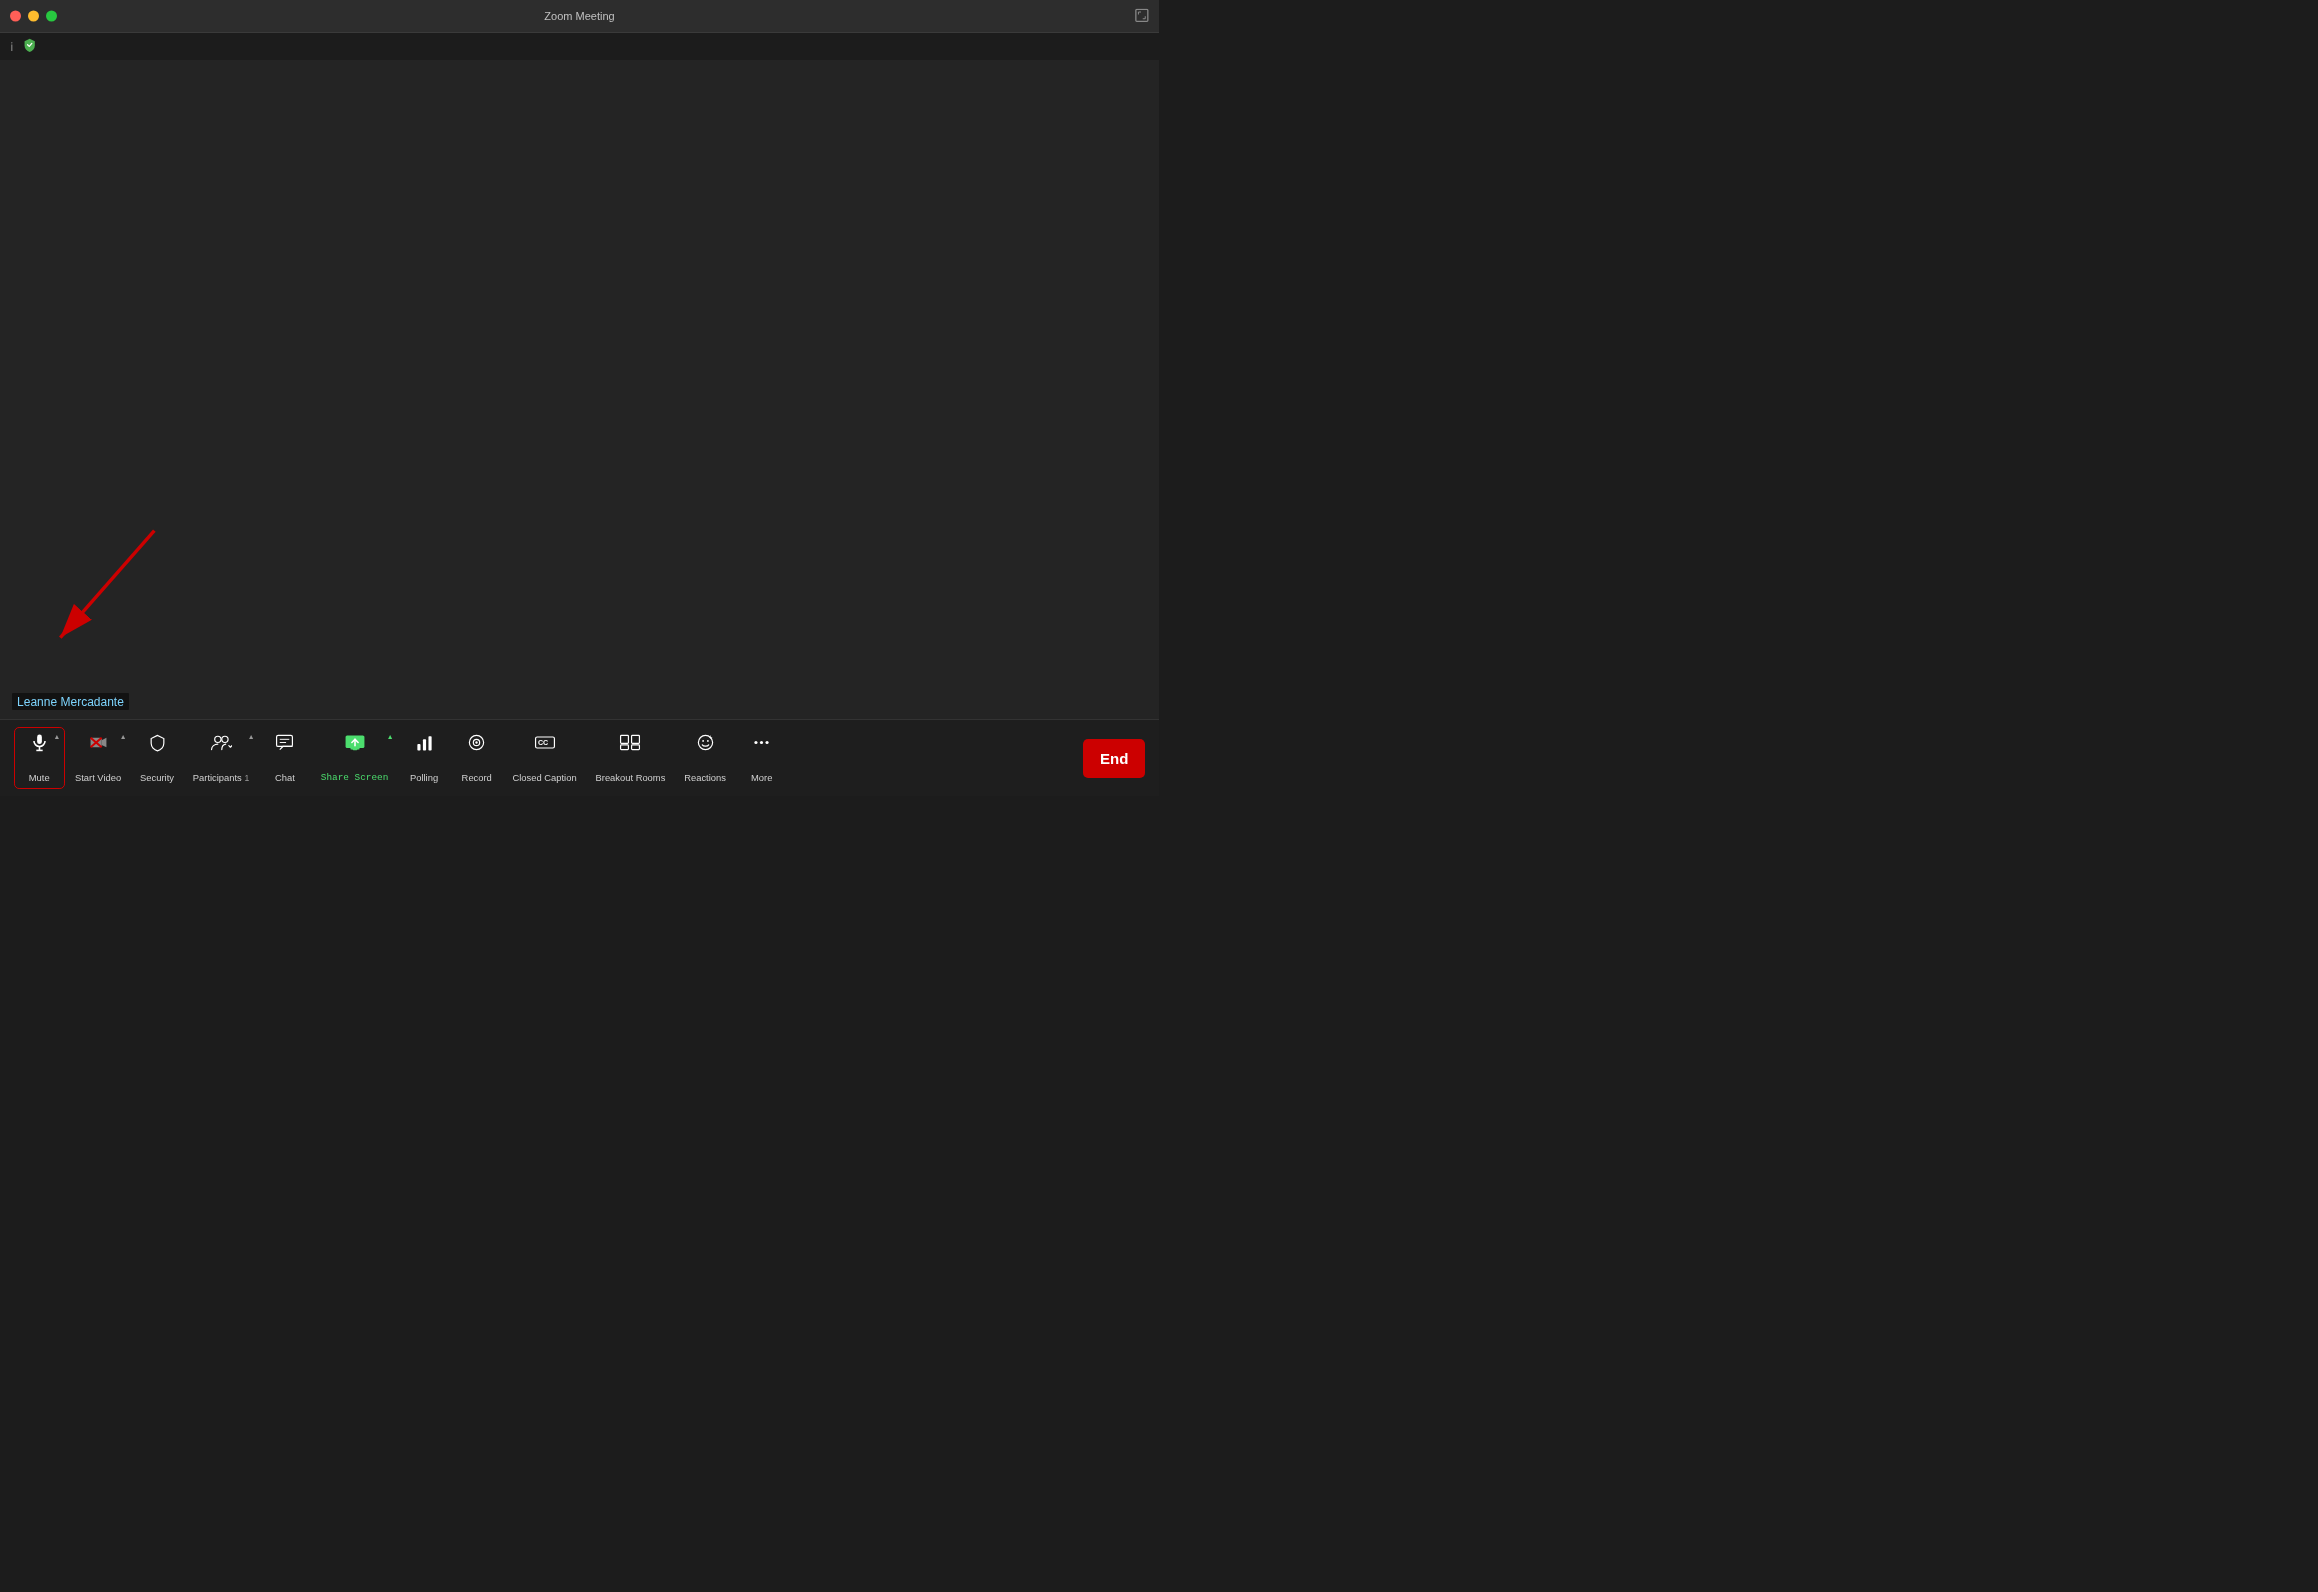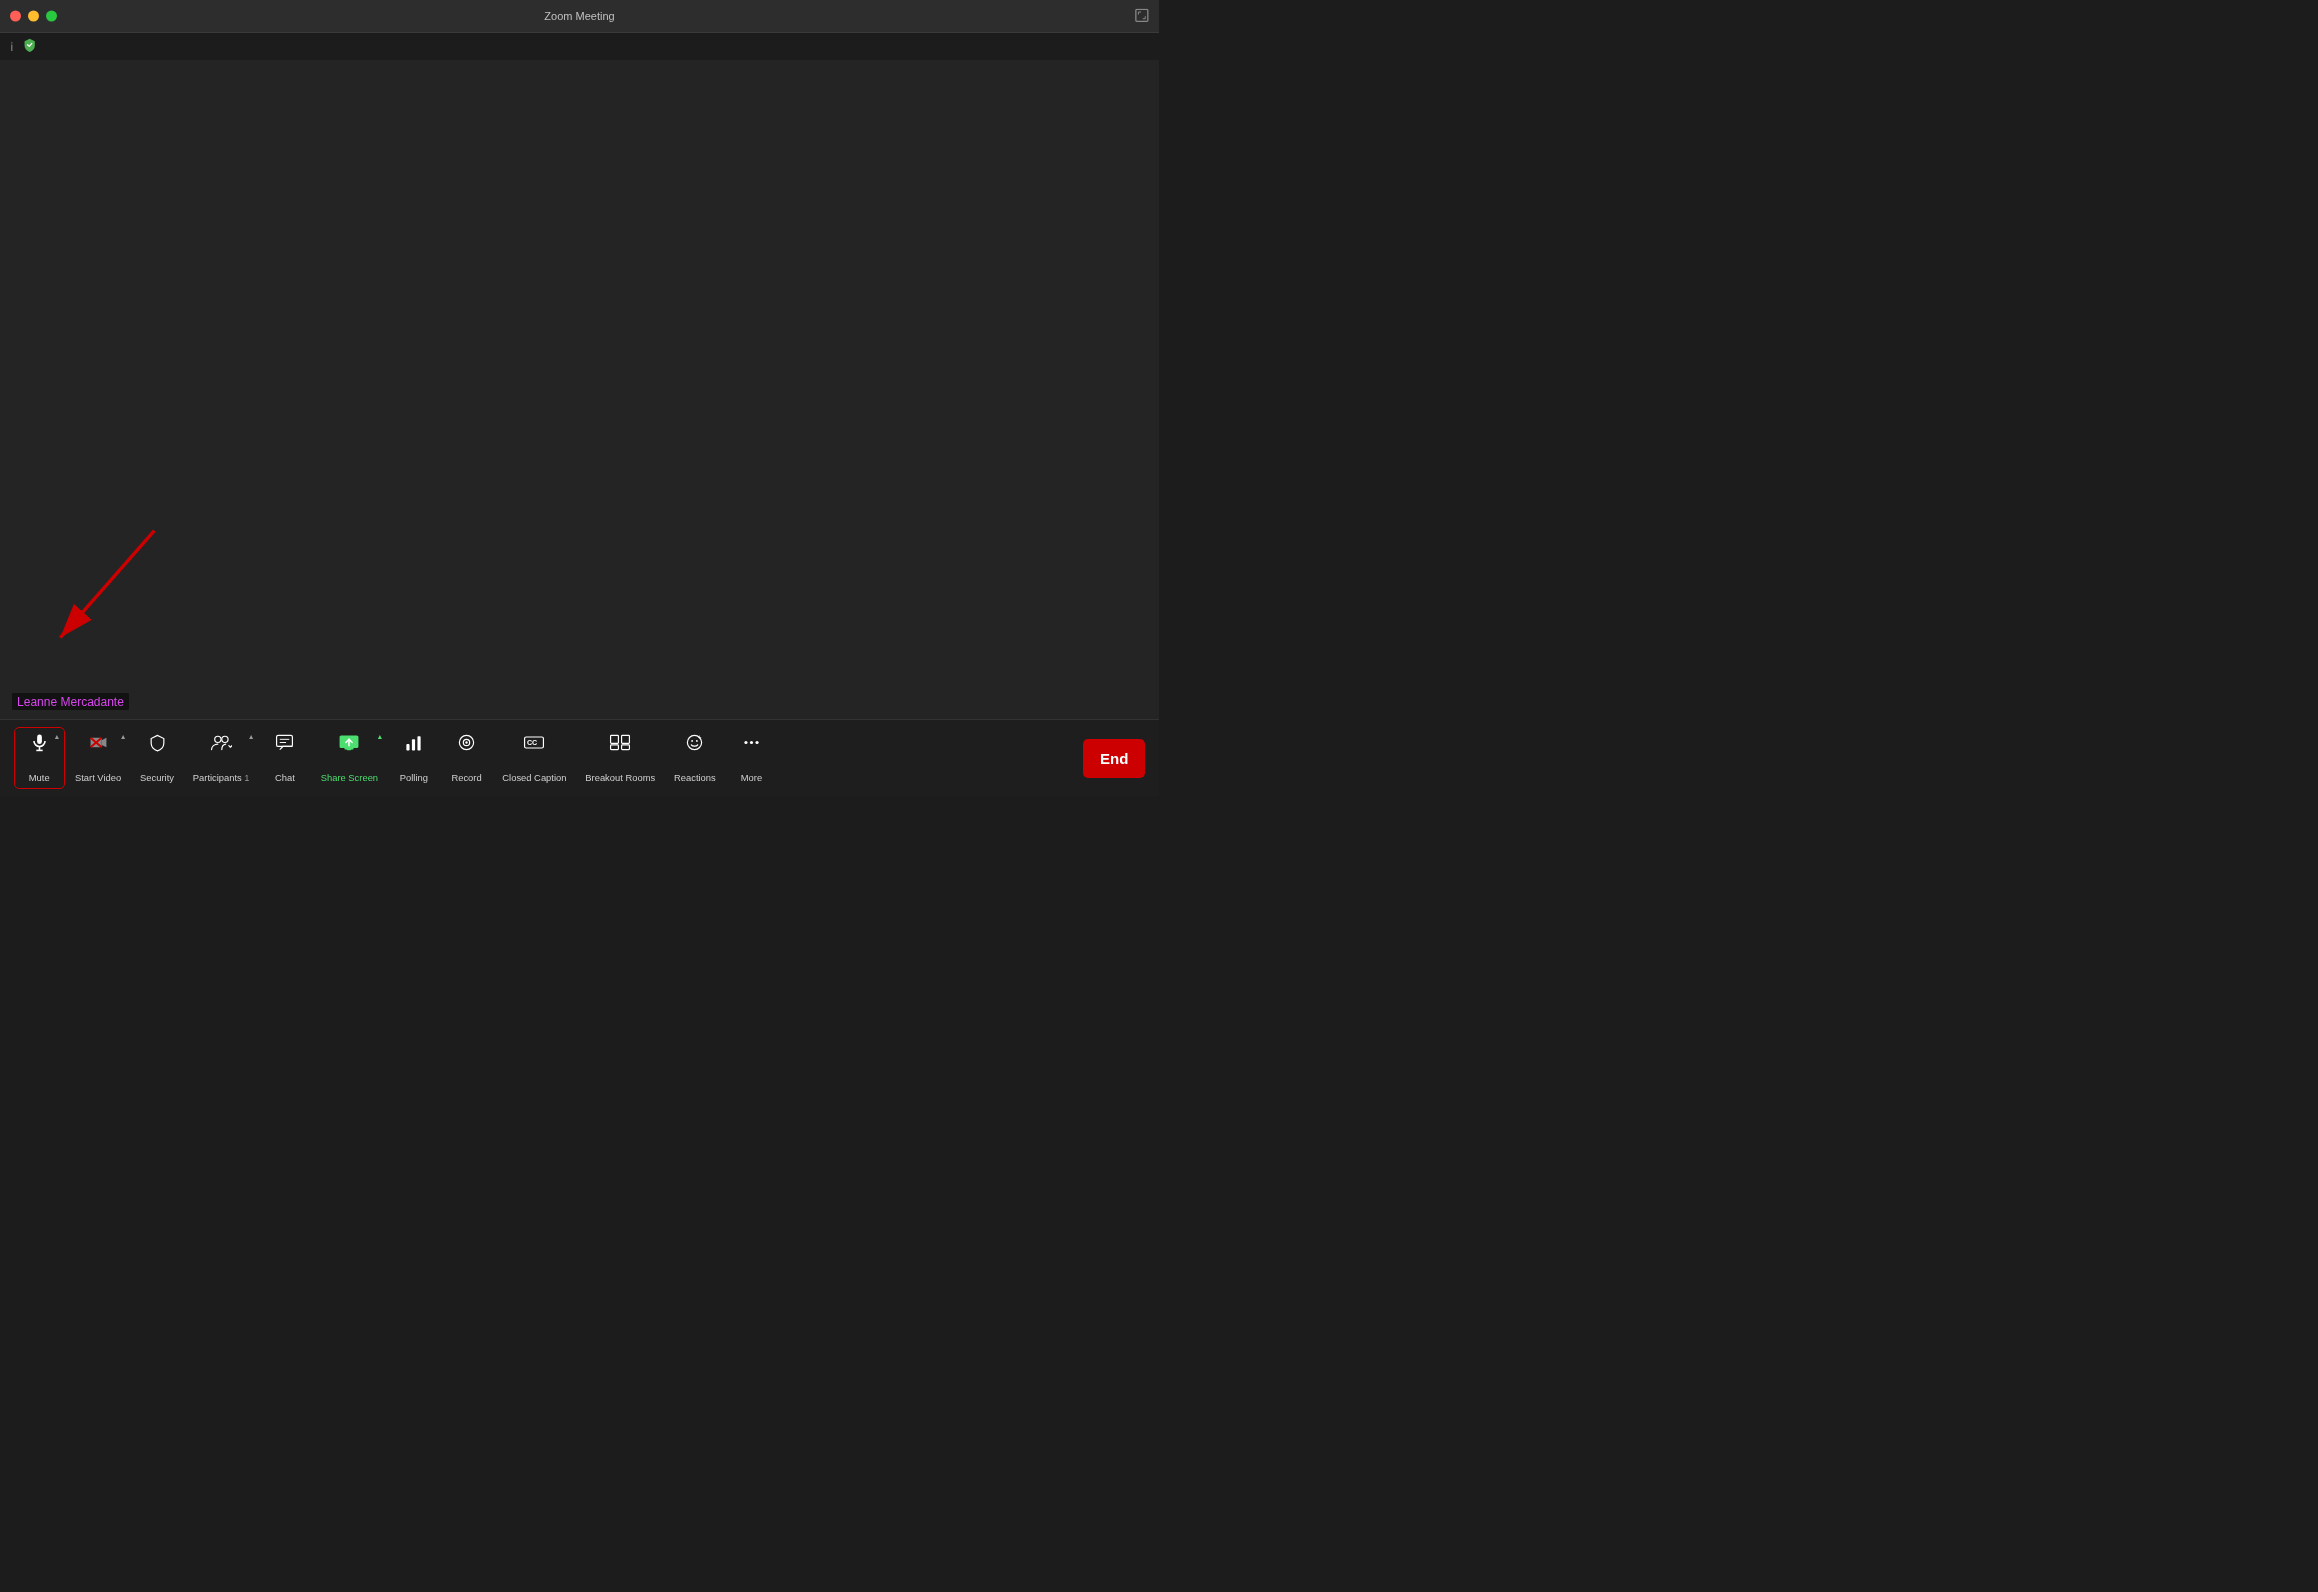--- a/index.html
+++ b/index.html
@@ -94,21 +94,21 @@
       width: 100%;
       height: calc(100% - 32.5px - 27px - 77px);
       background: #242424;
       position: relative;
       display: flex;
       align-items: flex-end;
       padding: 8.6px 12px;
     }
 
     .participant-name {
-      color: #d946ef;
+      color: #7dd3fc;
       font-size: 12px;
       font-weight: 500;
       background: rgba(0,0,0,0.5);
       padding: 1.7px 5.1px;
       border-radius: 1px;
     }
 
     .tool-btn {
       display: flex;
       flex-direction: column;
@@ -138,20 +138,21 @@
     }
 
     .tool-btn .label {
       font-size: 9.4px;
       color: #d0d0d0;
       white-space: nowrap;
     }
 
     .tool-btn .label.green {
       color: #4cde6e;
+      font-family: Liberation Mono, monospace;
     }
 
     .tool-btn .chevron {
       position: absolute;
       top: 5.1px;
       right: 3.4px;
       font-size: 6.8px;
       color: #999;
     }
 

